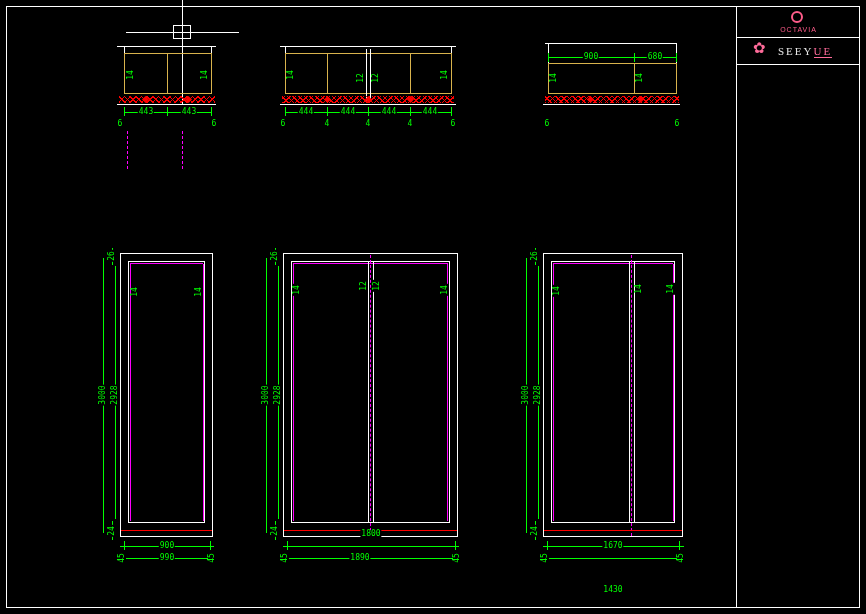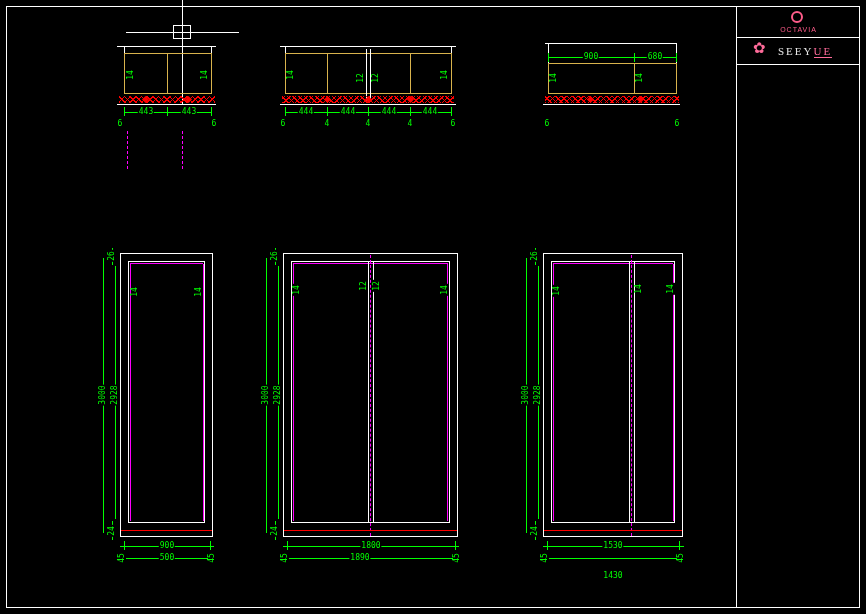--- a/index.html
+++ b/index.html
@@ -166,21 +166,21 @@
     <div class="v gr" style="left:115px;top:266px;height:253px"></div>
     <div class="t tr" style="left:115px;top:395px">2928</div>
     <div class="h gr" style="left:120px;top:546px;width:94px"></div>
     <div class="v gr" style="left:124px;top:541px;height:9px"></div>
     <div class="v gr" style="left:210px;top:541px;height:9px"></div>
     <div class="t" style="left:167px;top:546px">900</div>
     <div class="h gr" style="left:120px;top:558px;width:94px"></div>
     <div class="v gr" style="left:120px;top:553px;height:9px"></div>
     <div class="v gr" style="left:214px;top:553px;height:9px"></div>
     <div class="t tr" style="left:122px;top:558px">45</div>
-    <div class="t" style="left:167px;top:558px">500</div>
+    <div class="t" style="left:167px;top:558px">990</div>
     <div class="t tr" style="left:212px;top:558px">45</div>
   </div>
 
   
   <div class="grp">
     <div class="rect" style="left:283px;top:253px;width:175px;height:284px"></div>
     <div class="rect" style="left:291px;top:261px;width:159px;height:262px"></div>
     <div class="h mg" style="left:293px;top:263px;width:155px"></div>
     <div class="v mg" style="left:293px;top:264px;height:257px"></div>
     <div class="v mg" style="left:447px;top:264px;height:257px"></div>
@@ -196,21 +196,21 @@
     <div class="t tr" style="left:275px;top:256px">26</div>
     <div class="v gr" style="left:275px;top:521px;height:19px"></div>
     <div class="t tr" style="left:275px;top:531px">24</div>
     <div class="v gr" style="left:266px;top:258px;height:275px"></div>
     <div class="t tr" style="left:266px;top:395px">3000</div>
     <div class="v gr" style="left:278px;top:266px;height:253px"></div>
     <div class="t tr" style="left:278px;top:395px">2928</div>
     <div class="h gr" style="left:283px;top:546px;width:176px"></div>
     <div class="v gr" style="left:287px;top:541px;height:9px"></div>
     <div class="v gr" style="left:455px;top:541px;height:9px"></div>
-    <div class="t" style="left:371px;top:546px">1800</div>
+    <div class="t" style="left:371px;top:534px">1800</div>
     <div class="h gr" style="left:283px;top:558px;width:176px"></div>
     <div class="v gr" style="left:283px;top:553px;height:9px"></div>
     <div class="v gr" style="left:459px;top:553px;height:9px"></div>
     <div class="t tr" style="left:285px;top:558px">45</div>
     <div class="t" style="left:360px;top:558px">1890</div>
     <div class="t tr" style="left:457px;top:558px">45</div>
   </div>
 
   
   <div class="grp">
@@ -230,22 +230,22 @@
     <div class="t tr" style="left:535px;top:256px">26</div>
     <div class="v gr" style="left:535px;top:521px;height:19px"></div>
     <div class="t tr" style="left:535px;top:531px">24</div>
     <div class="v gr" style="left:526px;top:258px;height:275px"></div>
     <div class="t tr" style="left:526px;top:395px">3000</div>
     <div class="v gr" style="left:538px;top:266px;height:253px"></div>
     <div class="t tr" style="left:538px;top:395px">2928</div>
     <div class="h gr" style="left:543px;top:546px;width:141px"></div>
     <div class="v gr" style="left:547px;top:541px;height:9px"></div>
     <div class="v gr" style="left:679px;top:541px;height:9px"></div>
-    <div class="t" style="left:613px;top:546px">1530</div>
+    <div class="t" style="left:613px;top:546px">1670</div>
     <div class="h gr" style="left:543px;top:558px;width:141px"></div>
     <div class="v gr" style="left:543px;top:553px;height:9px"></div>
     <div class="v gr" style="left:683px;top:553px;height:9px"></div>
     <div class="t tr" style="left:545px;top:558px">45</div>
-    <div class="t" style="left:613px;top:576px">1430</div>
+    <div class="t" style="left:613px;top:590px">1430</div>
     <div class="t tr" style="left:681px;top:558px">45</div>
   </div>
 
 </div>
 
 </body></html>

